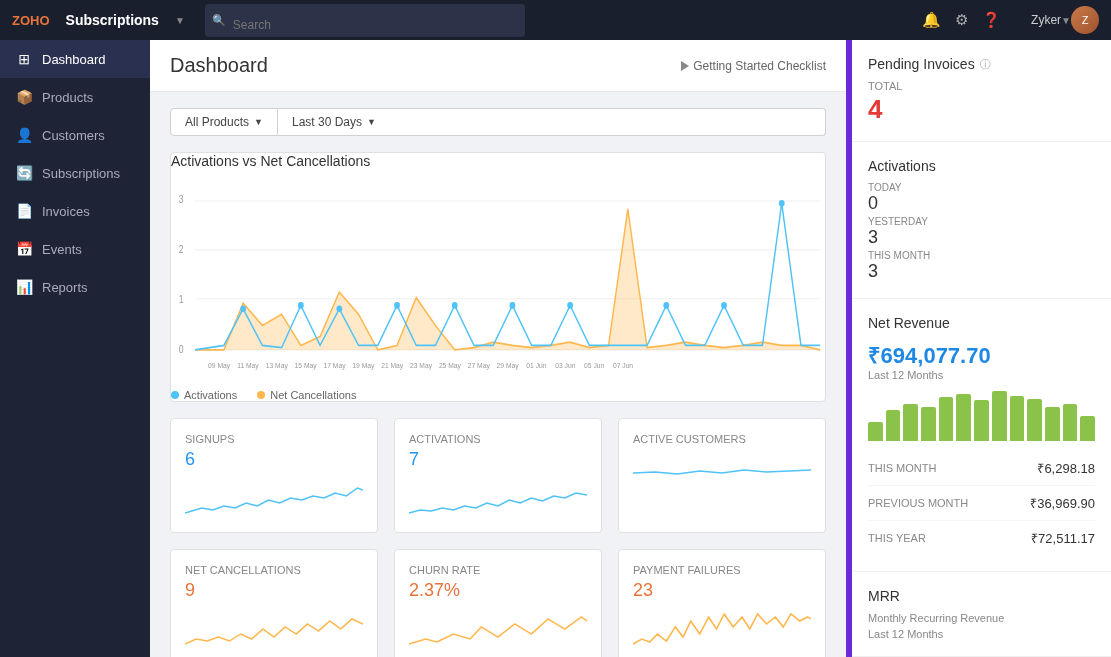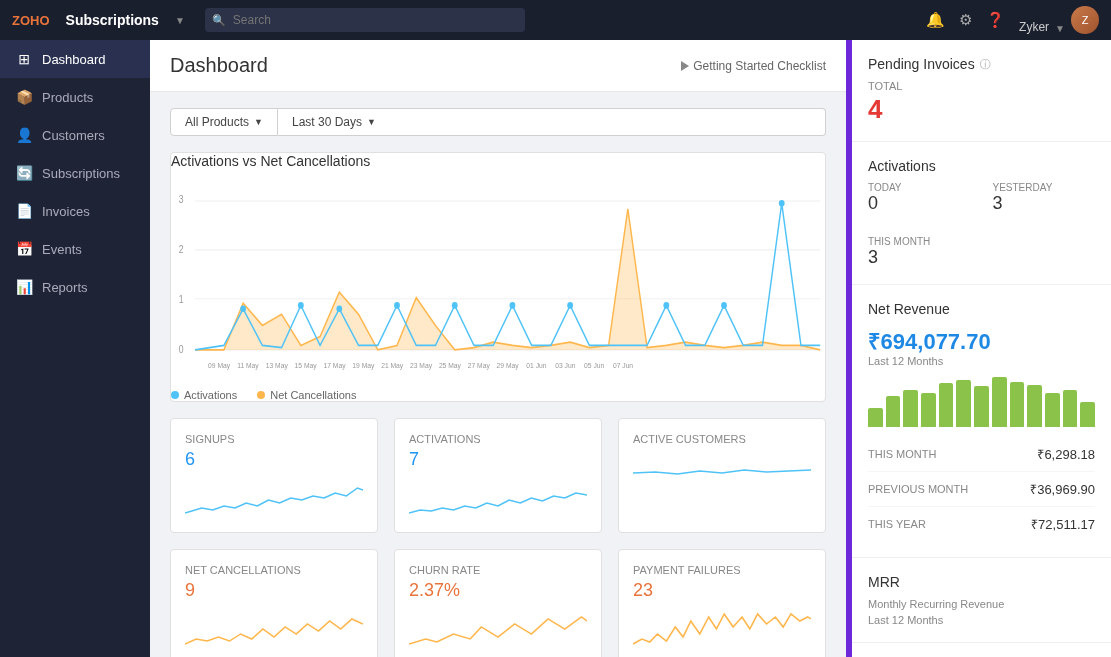--- a/index.html
+++ b/index.html
@@ -3,25 +3,25 @@
   <meta charset="utf-8">
   <style>
     * { box-sizing: border-box; margin: 0; padding: 0; }
     body { font-family: -apple-system, BlinkMacSystemFont, 'Segoe UI', sans-serif; font-size: 13px; background: #f5f5f5; display: flex; flex-direction: column; height: 657px; overflow: hidden; }
 
     
     .topbar { background: #1a1f2e; height: 40px; display: flex; align-items: center; padding: 0 12px; gap: 10px; flex-shrink: 0; }
     .topbar-brand { color: #fff; font-weight: 600; font-size: 14px; display: flex; align-items: center; gap: 16px; }
     .topbar-brand .logo { color: #e8743b; font-weight: 800; font-size: 13px; }
     .topbar-search { flex: 1; max-width: 320px; margin-left: 10px; }
-    .topbar-search input { width: 100%; background: #2c3247; border: none; border-radius: 4px; color: #f0abfc; padding: 5px 10px 5px 28px; font-size: 12px; outline: none; }
+    .topbar-search input { width: 100%; background: #2c3247; border: none; border-radius: 4px; color: #f0abfc; padding: 14px 10px 5px 28px; font-size: 12px; outline: none; }
     .search-wrap { position: relative; }
     .search-wrap .search-icon-inner { position: absolute; left: 8px; top: 50%; transform: translateY(-50%); color: #888; font-size: 11px; }
     .topbar-actions { margin-left: auto; display: flex; align-items: center; gap: 14px; color: #ccc; }
-    .topbar-user { display: flex; align-items: flex-end; gap: 6px; color: #ccc; font-size: 12px; cursor: pointer; }
+    .topbar-user { display: flex; align-items: center; gap: 0; color: #ccc; font-size: 12px; cursor: pointer; margin-left: 16px; }
     .topbar-avatar { width: 28px; height: 28px; border-radius: 50%; background: linear-gradient(135deg, #c97b4b, #a0522d); display: flex; align-items: center; justify-content: center; color: #fff; font-size: 11px; }
     .icon-btn { background: none; border: none; color: #aaa; cursor: pointer; font-size: 15px; display: flex; align-items: center; }
 
     
     .main-layout { display: flex; flex: 1; overflow: hidden; }
 
     
     .sidebar { width: 150px; background: #1e2436; color: #ccc; display: flex; flex-direction: column; flex-shrink: 0; overflow-y: auto; }
     .sidebar-item { display: flex; align-items: center; gap: 10px; padding: 11px 16px; cursor: pointer; font-size: 13px; color: #aab; transition: background 0.1s; }
     .sidebar-item.active { background: #2a3050; color: #fff; }
@@ -59,21 +59,21 @@
 
     
     .right-panel { width: 265px; background: #fff; border-left: 6px solid #6d28d9; overflow-y: auto; flex-shrink: 0; }
     .panel-section { padding: 16px; border-bottom: 1px solid #efefef; }
     .panel-title { font-size: 14px; font-weight: 500; color: #333; margin-bottom: 8px; display: flex; align-items: center; gap: 5px; }
     .panel-big-value { font-size: 22px; font-weight: 600; color: #e53935; }
     .panel-big-value.blue { color: #1e88e5; }
     .panel-total-label { font-size: 11px; color: #888; text-transform: uppercase; margin-bottom: 2px; }
     .panel-number { font-size: 26px; font-weight: 600; color: #e53935; }
 
-    .activation-grid { display: grid; grid-template-columns: repeat(2, 1fr); gap: 22px; margin-top: 4px; }
+    .activation-grid { display: grid; grid-template-columns: repeat(1, 1fr); gap: 2px; margin-top: 4px; }
     .act-cell { }
     .act-cell-label { font-size: 10px; color: #888; text-transform: uppercase; }
     .act-cell-value { font-size: 18px; font-weight: 500; color: #333; }
 
     .revenue-row { display: flex; justify-content: space-between; align-items: center; padding: 8px 0; border-bottom: 1px solid #f5f5f5; }
     .revenue-row:last-child { border-bottom: none; }
     .revenue-row-label { font-size: 11px; color: #888; text-transform: uppercase; }
     .revenue-row-value { font-size: 13px; color: #333; font-weight: 500; }
 
     .bar-chart-mini { height: 50px; display: flex; align-items: flex-end; gap: 3px; margin: 10px 0; }

